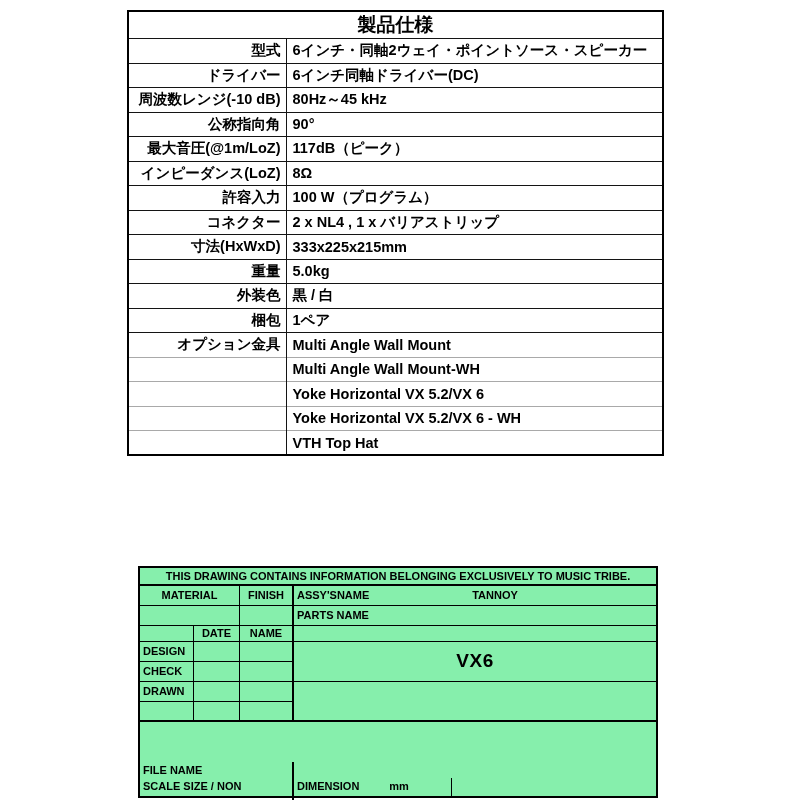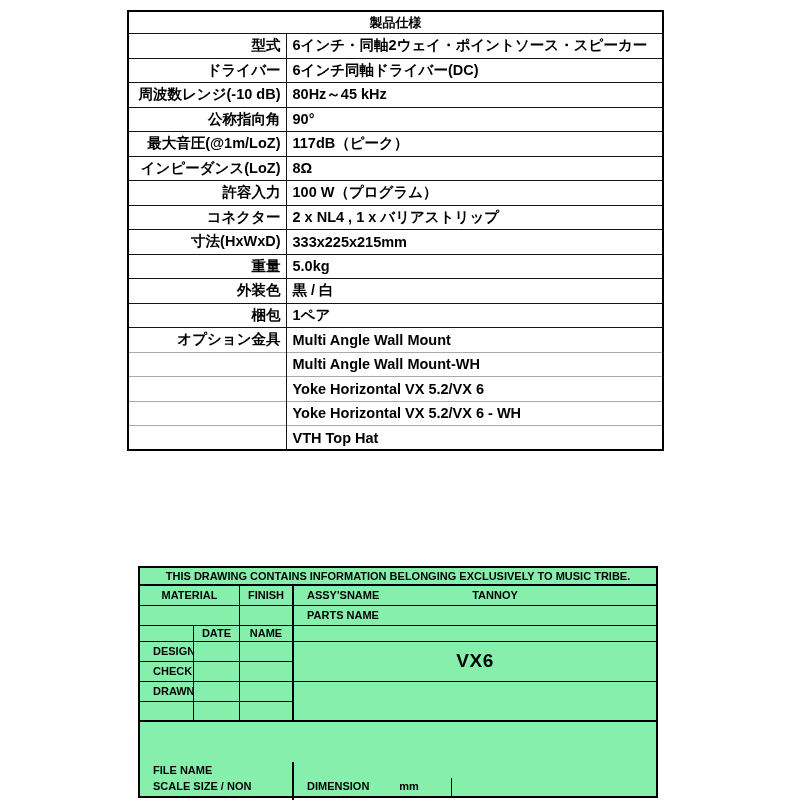--- a/index.html
+++ b/index.html
@@ -16,21 +16,21 @@
   
   table.spec {
     position: absolute; left: 127px; top: 10px;
     width: 535px;
     border: 2.5px solid #000;
     border-collapse: collapse;
     table-layout: fixed;
   }
   .spec th {
     height: 21px;
-    font-size: 13px;
+    font-size: 19px;
     text-align: center;
     padding: 0;
   }
   .spec tr.row { height: 24.5px; }
   .spec td {
     padding: 0;
     font-size: 14.5px;
     border-top: 1.6px solid #141414;
     overflow: hidden;
     white-space: nowrap;
@@ -49,21 +49,21 @@
   }
   .tb .cell {
     position: absolute; box-sizing: border-box;
     border-right: 1.5px solid #000;
     border-bottom: 1.5px solid #000;
     font-size: 11px;
     line-height: 18px;
     overflow: hidden; white-space: nowrap;
   }
   .tb .c { text-align: center; }
-  .tb .l { padding-left: 13px; }
+  .tb .l { padding-left: 3px; }
   .tb .no-r { border-right: none; }
   .tb .no-b { border-bottom: none; }
   .tb .tr2 { border-right-width: 2px; }
   .tb .bb2 { border-bottom-width: 2px; }
   .tb .h16 { line-height: 14px; }
   .tb .top { line-height: 15px; padding-top: 1px; margin-top: 40px; }
   .tb .model { font-size: 19px; line-height: 38px; letter-spacing: 0.5px; }
   .tb .brand { position: absolute; left: 40px; right: 0; top: 0; text-align: center; }
   .tb .dim-unit { margin-left: 30px; }
   .tb .assy-cell { position: relative; }

